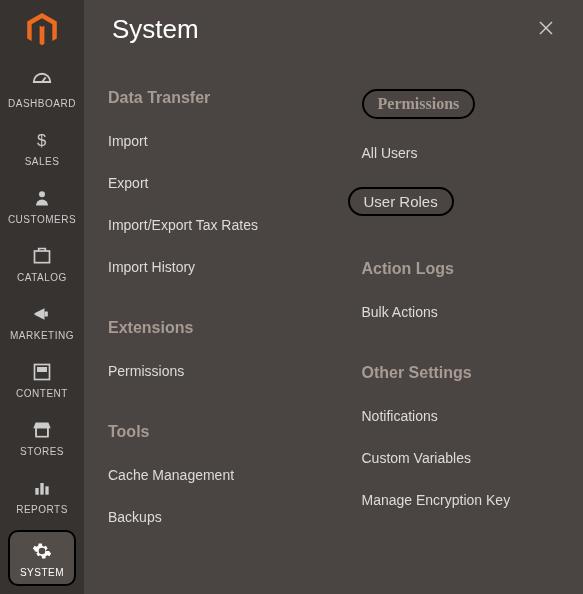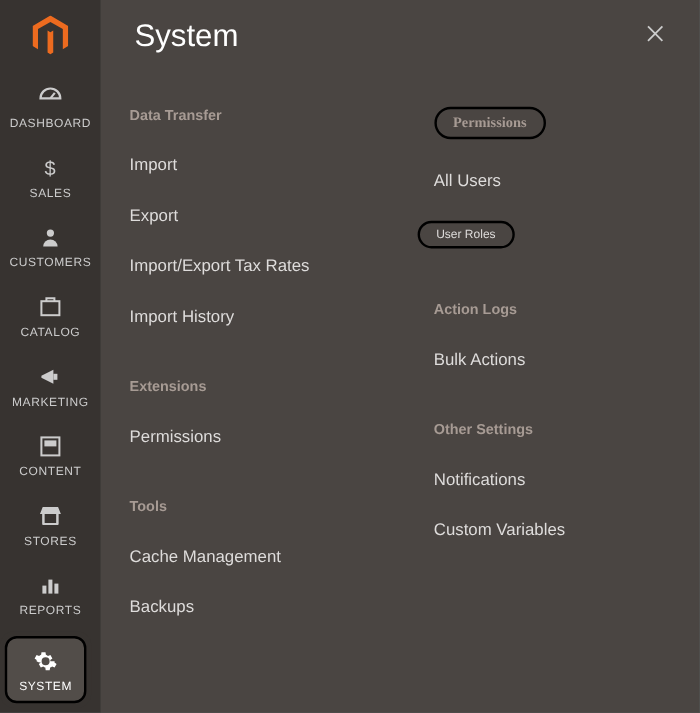--- a/index.html
+++ b/index.html
@@ -1,45 +1,45 @@
 <!DOCTYPE html>
 <html><head>
 <meta charset="utf-8">
 <style>
   * { margin: 0; padding: 0; box-sizing: border-box; }
   html, body { width: 583px; height: 594px; font-family: 'Helvetica Neue', Arial, sans-serif; background: #575757; overflow: hidden; }
   .app { display: flex; width: 100%; height: 100%; }
 
   
-  .sidebar { width: 84px; background: #373330; display: flex; flex-direction: column; align-items: flex-start; }
+  .sidebar { width: 84px; background: #373330; display: flex; flex-direction: column; align-items: center; }
   .logo { width: 84px; height: 60px; display: flex; align-items: center; justify-content: center; }
   .nav-item { width: 84px; height: 58px; display: flex; flex-direction: column; align-items: center; justify-content: center; cursor: pointer; color: #aaa; }
   .nav-item.active { background: #524d49;  }
   .nav-item .icon { height: 24px; display:flex; align-items:center; justify-content:center;}
   .nav-item .label { font-size: 10px; letter-spacing: 0.5px; margin-top: 4px; color: #ccc; }
   .nav-item.active .label { color: #fff; }
 
   .system-active-wrap { background:#373330; margin-top:2px; padding:4px; border-radius:12px;}
   .system-active-inner { background:#524d49; border:2px solid #000; border-radius:10px; width:68px; height:56px; display:flex; flex-direction:column; align-items:center; justify-content:center; }
 
   
   .panel { flex: 1; background: #4a4542; position: relative; padding: 0 0 0 0; overflow: hidden; }
   .panel-header { display: flex; align-items: center; justify-content: space-between; padding: 14px 28px; }
   .panel-title { font-size: 26px; color: #fff; font-weight: 400; }
   .close-btn { color: #ccc; font-size: 20px; cursor: pointer; line-height:1; }
 
   .columns { display: flex; padding: 30px 24px 0 24px; gap: 30px; }
   .col { flex: 1; display: flex; flex-direction: column; }
-  .section-title { color: #a79b94; font-size: 12px; font-weight: 600; margin-bottom: 26px; margin-top: 18px; }
+  .section-title { color: #a79b94; font-size: 16px; font-weight: 600; margin-bottom: 26px; margin-top: 18px; }
   .section-title.first { margin-top: 0; }
   .menu-link { color: #dedcdb; font-size: 14px; margin-bottom: 26px; cursor: pointer; }
 
   .circled { border: 2.5px solid #000; border-radius: 18px; padding: 4px 14px; display: inline-block; margin-left:-14px; margin-top:-4px; margin-bottom:-4px;font-family:Liberation Serif, serif;}
   .circled-link-wrap { margin-bottom: 26px; margin-left:-14px;}
-  .circled-link { border: 2.5px solid #000; border-radius: 18px; padding: 4px 14px; display:inline-block; color:#dedcdb; font-size:10px; cursor:pointer;}
+  .circled-link { border: 2.5px solid #000; border-radius: 18px; padding: 4px 14px; display:inline-block; color:#dedcdb; font-size:15px; cursor:pointer;}
 
   
   .col.right { padding-left: 26px; }
 
 </style>
 </head>
 <body>
 
 <div class="app">
 
@@ -183,17 +183,18 @@
         <div class="circled-link-wrap">
           <span class="circled-link">User Roles</span>
         </div>
 
         <div class="section-title">Action Logs</div>
         <div class="menu-link">Bulk Actions</div>
 
         <div class="section-title">Other Settings</div>
         <div class="menu-link">Notifications</div>
         <div class="menu-link">Custom Variables</div>
+        <div class="menu-link">Manage Encryption Key</div>
       </div>
 
     </div>
   </div>
 </div>
 
 </body></html>

